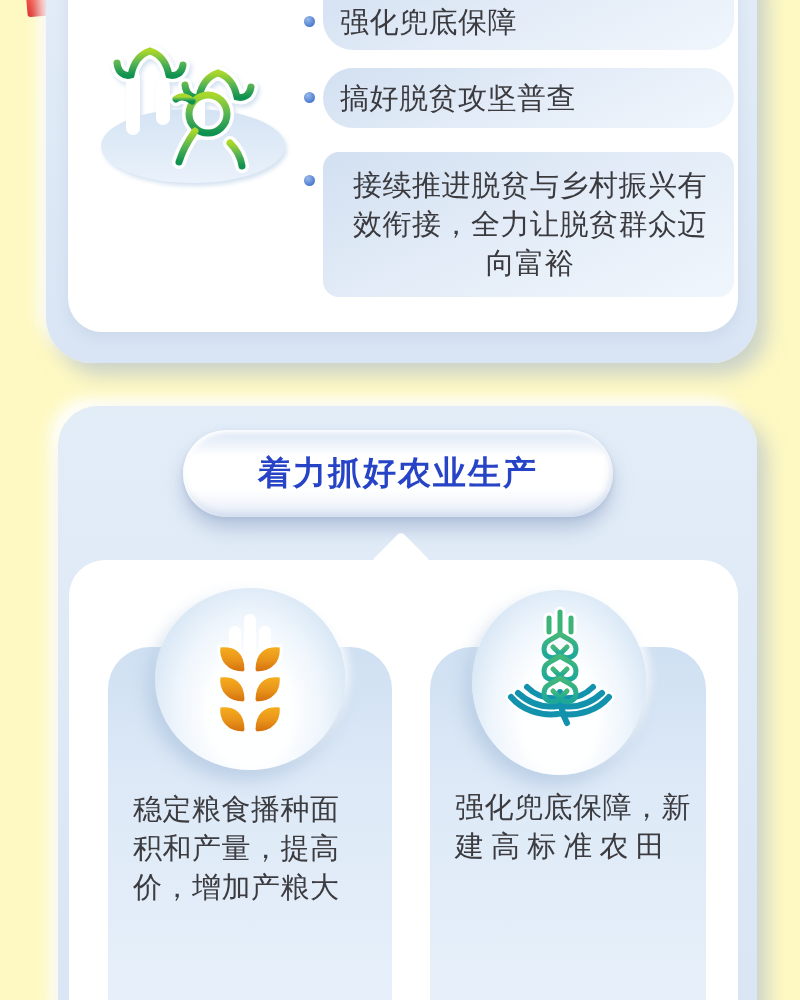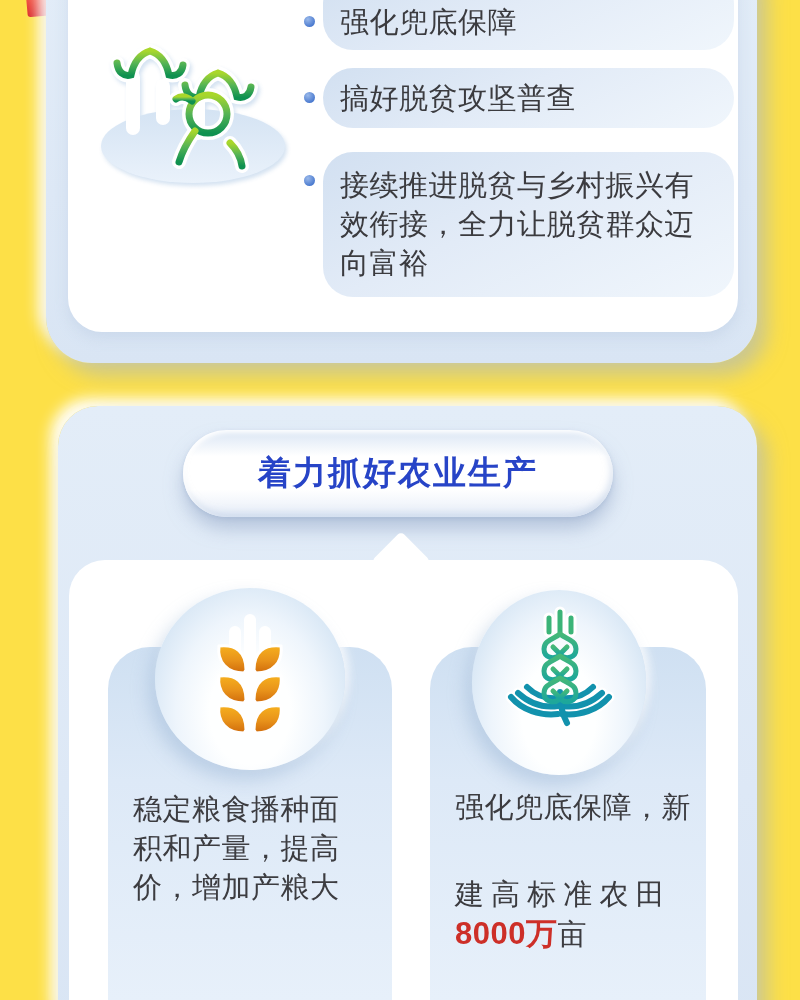--- a/index.html
+++ b/index.html
@@ -1,18 +1,18 @@
 <!DOCTYPE html>
 <html><head>
 <meta charset="utf-8">
 <style>
   html,body{margin:0;padding:0;}
   #stage{
     position:relative;width:800px;height:1000px;overflow:hidden;
-    background:#fde047;
+    background:#fef9c3;
     font-family:"Liberation Sans","DejaVu Sans",sans-serif;
   }
   .abs{position:absolute;}
   section.layer{position:absolute;inset:0;}
 
   
   .outer-card{
     background:linear-gradient(180deg,#e3edf8 0%,#dde8f6 60%,#d9e5f4 100%);
     box-shadow:10px 12px 20px rgba(160,178,205,.55), -8px -8px 14px rgba(255,255,255,.95);
   }
@@ -49,21 +49,21 @@
     background:linear-gradient(180deg,#cfe0f2 0%,#dde9f7 38%,#e7f0fa 100%);
     border-radius:42px 42px 0 0;
   }
   .oval{
     border-radius:50%;
     background:radial-gradient(ellipse at 50% 68%,#feffff 30%,#eef5fc 55%,#d5e5f4 80%,#c2d8ee 100%);
     box-shadow:-6px 10px 18px rgba(140,170,205,.40), 4px -4px 10px rgba(255,255,255,.9);
   }
   .body-text{color:#3c3c40;font-size:29px;line-height:39px;letter-spacing:.5px;}
   .line{white-space:nowrap;}
-  .line.stretch{white-space:normal;text-align:justify;text-align-last:justify;margin-top:48px;}
+  .line.stretch{white-space:normal;text-align:justify;text-align-last:justify;}
   .hl-num{color:#cd2f28;font-weight:bold;font-size:31px;}
   .hl-unit{color:#3c3c40;font-size:29px;}
 
   .ribbon{
     background:linear-gradient(180deg,#f04a3a,#d92323);
     transform:rotate(-5deg);
     border-radius:0 0 3px 3px;
   }
 </style>
 </head>
@@ -117,21 +117,21 @@
     <div class="abs dot" style="left:304px;top:16px;"></div>
     <div class="abs dot" style="left:304px;top:92px;"></div>
     <div class="abs dot" style="left:304px;top:175px;"></div>
 
     <div class="abs chip" style="left:323px;top:-26px;width:411px;height:76px;border-radius:30px;padding-top:20px;box-sizing:border-box;">
       <span style="padding-left:17px;">强化兜底保障</span>
     </div>
     <div class="abs chip" style="left:323px;top:68px;width:411px;height:60px;border-radius:30px;">
       <span style="padding-left:17px;">搞好脱贫攻坚普查</span>
     </div>
-    <div class="abs chip" style="left:323px;top:152px;width:411px;height:145px;border-radius:30px;">
+    <div class="abs chip" style="left:323px;top:152px;width:411px;height:145px;border-radius:16px;text-align:center;">
       <span style="padding-left:17px;padding-right:14px;">接续推进脱贫与乡村振兴有效衔接，全力让脱贫群众迈向富裕</span>
     </div>
   </section>
 
   <section class="layer">
     <div class="abs outer-card" style="left:58px;top:406px;width:699px;height:640px;border-radius:40px;"></div>
 
     <div class="abs title-pill" style="left:183px;top:430px;width:430px;height:87px;">
       <span class="title-text">着力抓好农业生产</span>
     </div>
@@ -236,19 +236,16 @@
 
     <div class="abs body-text" style="left:133px;top:790px;width:210px;">
       <div class="line">稳定粮食播种面</div>
       <div class="line">积和产量，提高</div>
       <div class="line">价，增加产粮大</div>
     </div>
 
     <div class="abs body-text" style="left:455px;top:788px;width:210px;">
       <div class="line">强化兜底保障，新</div>
       <div class="line stretch">建高标准农田</div>
-      <div class="line">
-        <span class="hl-num">8000万</span><span class="hl-unit">亩</span>
-      </div>
     </div>
   </section>
 
 </div>
 
 </body></html>

